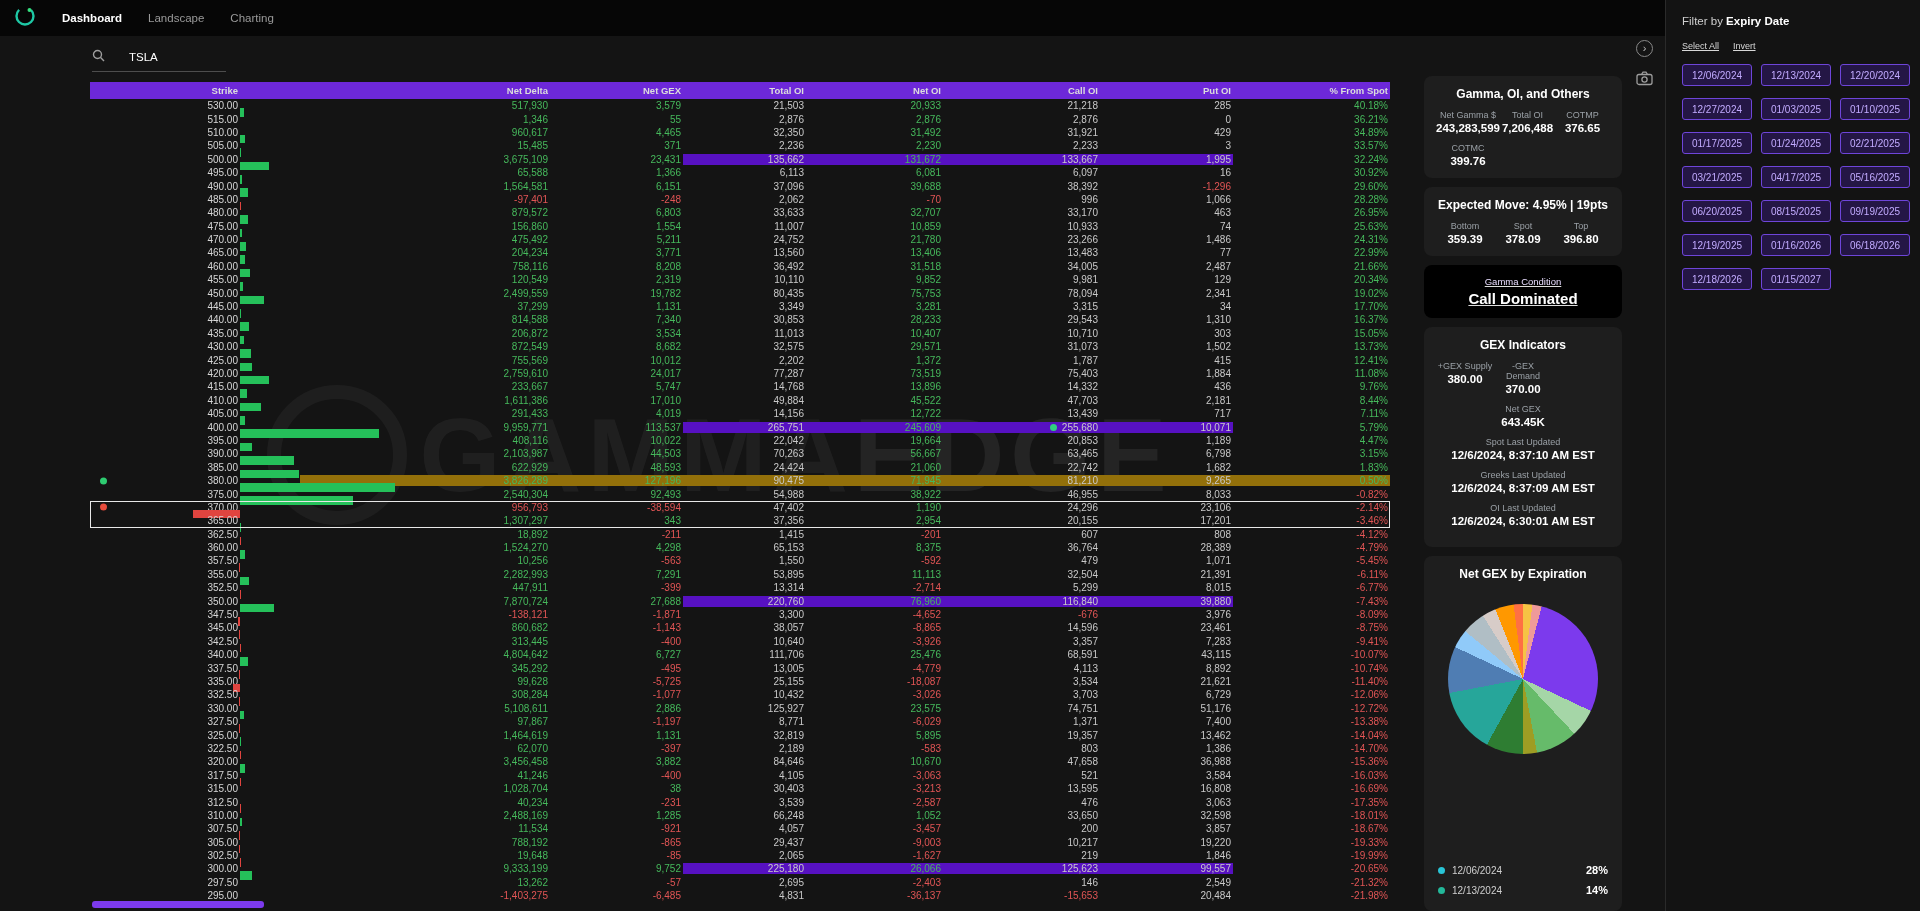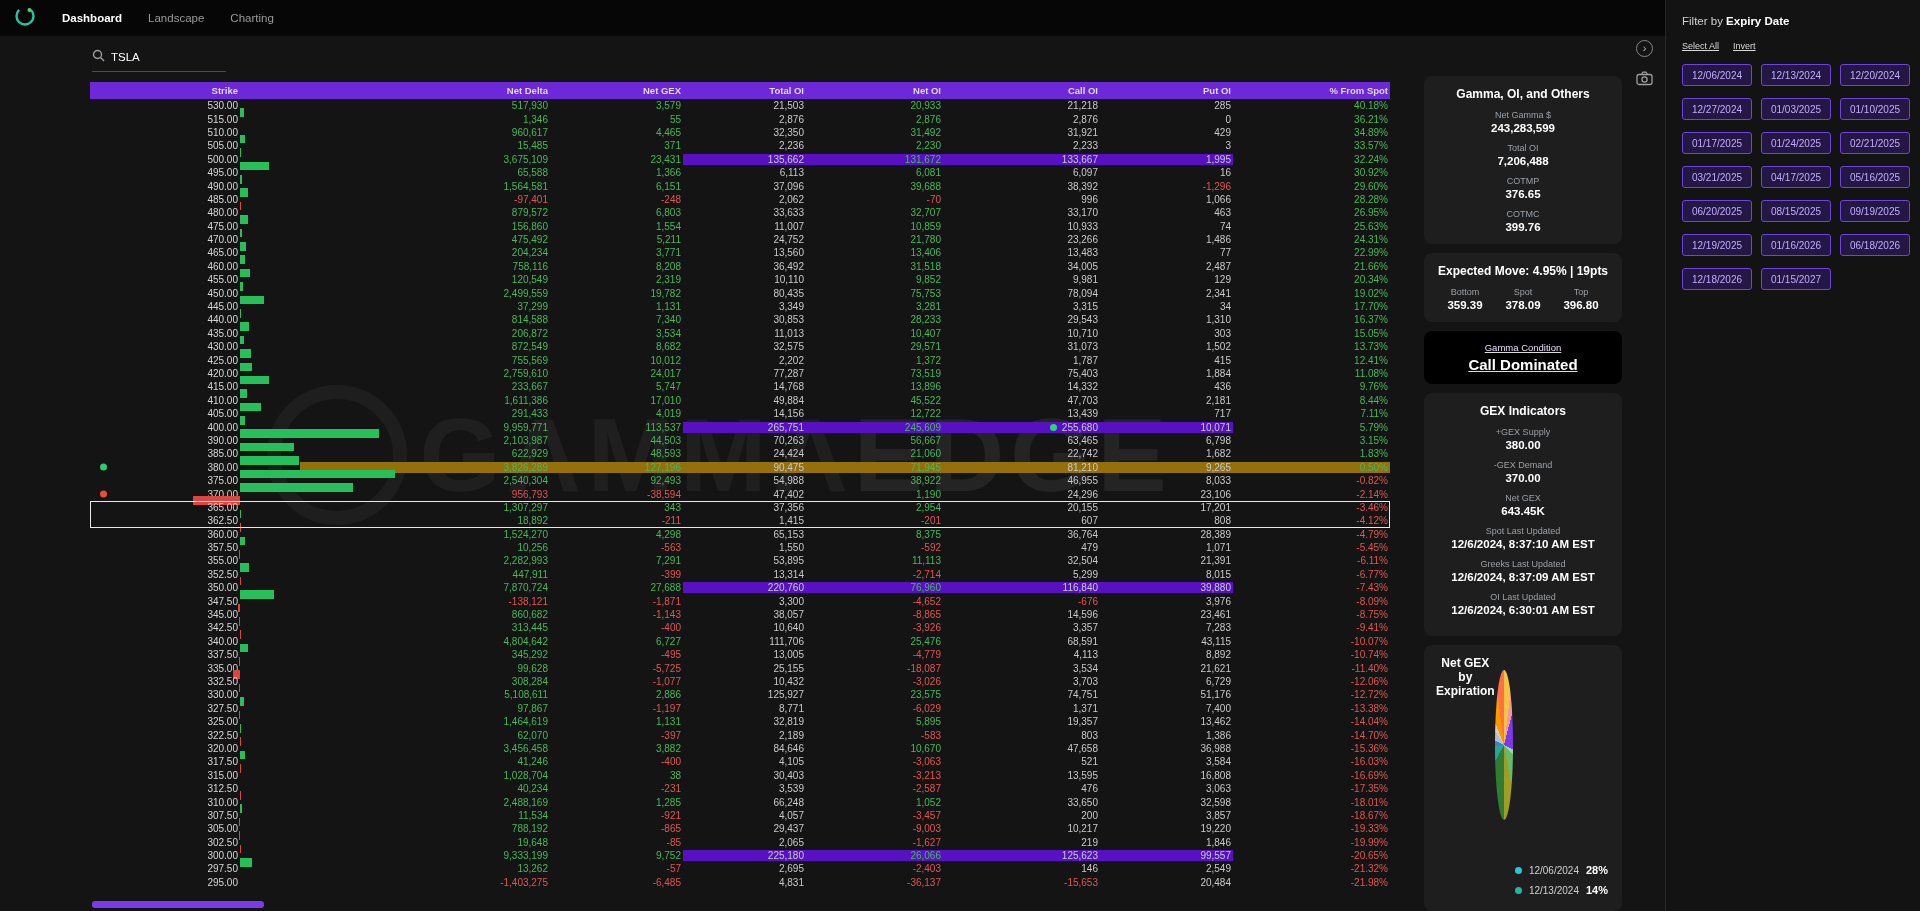--- a/index.html
+++ b/index.html
@@ -7,21 +7,21 @@
               font-family:"Liberation Sans", sans-serif; color:#ddd; position:relative; }
 
   
   .nav { position:absolute; left:0; top:0; width:1665px; height:36px; background:#060606;
          display:flex; align-items:center; gap:26px; padding:0 14px; z-index:6; }
   .nav .tab { font-size:11.5px; color:#9a9a9a; cursor:pointer; }
   .nav .tab.active { color:#ffffff; font-weight:bold; }
 
   
   .search { position:absolute; left:92px; top:48px; width:134px; display:flex; align-items:center;
-            gap:6px; border-bottom:1px solid #4d4d4d; padding-bottom:5px; z-index:4; }
+            gap:24px; border-bottom:1px solid #4d4d4d; padding-bottom:5px; z-index:4; }
   .search input { background:transparent; border:none; outline:none; color:#fff;
                   font-size:11.5px; width:100px; font-family:"Liberation Sans",sans-serif; }
 
   
   .grid-row { display:grid; grid-template-columns:150px 60px 250px 133px 123px 137px 157px 133px 157px; }
   .table { position:absolute; left:90px; top:82px; width:1300px; z-index:2; }
   .thead { height:17px; background:#6d28d9; font-size:9.5px; font-weight:bold; color:#dcdcdc;
            align-items:center; }
   .thead div { text-align:right; padding-right:2px; white-space:nowrap; }
   .tbody { position:relative; width:1300px; }
@@ -56,27 +56,27 @@
   .hscroll { position:absolute; left:92px; top:901px; width:172px; height:7px; background:#7c3aed;
              border-radius:3px; z-index:5; }
 
   
   .sidebar1 { position:absolute; left:1424px; top:76px; width:198px; bottom:0; display:flex;
               flex-direction:column; gap:9px; z-index:4; }
   .panel { background:#1e1e1e; border-radius:8px; padding:11px 12px;text-align:center; }
   .panel h3 { font-size:12px; color:#fff; font-weight:bold; margin-bottom:9px; }
   .pl { font-size:9px; color:#9aa0a6; margin-bottom:2px; }
   .pv { font-size:11.5px; color:#fff; font-weight:bold; }
-  .pair2 { display:grid; grid-template-columns:1fr; row-gap:9px; }
+  .pair2 { display:grid; grid-template-columns:1fr 1fr 1fr; row-gap:9px; }
   .pair3 { display:grid; grid-template-columns:1fr 1fr 1fr;margin-top:8px; }
   .panel.purple { background:#000000;text-decoration:underline; }
   .panel.purple .gc-label { font-size:9.5px; color:#e9ddff; margin-bottom:3px; }
   .panel.purple .gc-value { font-size:15px; color:#fff; font-weight:bold; }
   .stack > div { margin-bottom:9px; }
-  .panel.pie-panel { flex:1; display:flex; flex-direction:row; }
+  .panel.pie-panel { flex:1; display:flex; flex-direction:column; }
   .pie { width:150px; height:150px; border-radius:50%; margin:14px auto 0 auto; }
   .legend { margin-top:auto; }
   .legend-row { display:flex; align-items:center; gap:7px; padding:4px 2px; font-size:10px; color:#cfcfcf; }
   .legend-dot { width:7px; height:7px; border-radius:50%; }
   .legend-val { margin-left:auto; font-size:11px; font-weight:bold; color:#fff; }
 
   
   .side-icons { position:absolute; left:1636px; top:40px; display:flex; flex-direction:column; gap:14px; z-index:5; }
   .circle-btn { width:17px; height:17px; border:1px solid #888; border-radius:50%; color:#bbb;
                 font-size:11px; line-height:15px; text-align:center; cursor:pointer; }
@@ -453,20 +453,33 @@
     <div class="cell c-bar">
           <div class="bar" style="width: 138.515px; left: 0px;"></div>
         </div>
     <div class="cell c-nd pos">9,959,771</div>
     <div class="cell c-ng pos">113,537</div>
     <div class="cell c-to neu">265,751</div>
     <div class="cell c-no pos">245,609</div>
     <div class="cell c-co neu"><span class="codot"></span><span class="cov">255,680</span></div>
     <div class="cell c-po neu">10,071</div>
     <div class="cell c-pct pos">5.79%</div>
+  </div>
+      <div class="row grid-row">
+    <div class="cell c-s"><span class="sv">395.00</span></div>
+    <div class="cell c-bar">
+          <div class="bar" style="width: 12.2268px; left: 0px;"></div>
+        </div>
+    <div class="cell c-nd pos">408,116</div>
+    <div class="cell c-ng pos">10,022</div>
+    <div class="cell c-to neu">22,042</div>
+    <div class="cell c-no pos">19,664</div>
+    <div class="cell c-co neu"><span class="cov">20,853</span></div>
+    <div class="cell c-po neu">1,189</div>
+    <div class="cell c-pct pos">4.47%</div>
   </div>
       <div class="row grid-row">
     <div class="cell c-s"><span class="sv">390.00</span></div>
     <div class="cell c-bar">
           <div class="bar" style="width: 54.2937px; left: 0px;"></div>
         </div>
     <div class="cell c-nd pos">2,103,987</div>
     <div class="cell c-ng pos">44,503</div>
     <div class="cell c-to neu">70,263</div>
     <div class="cell c-no pos">56,667</div>

